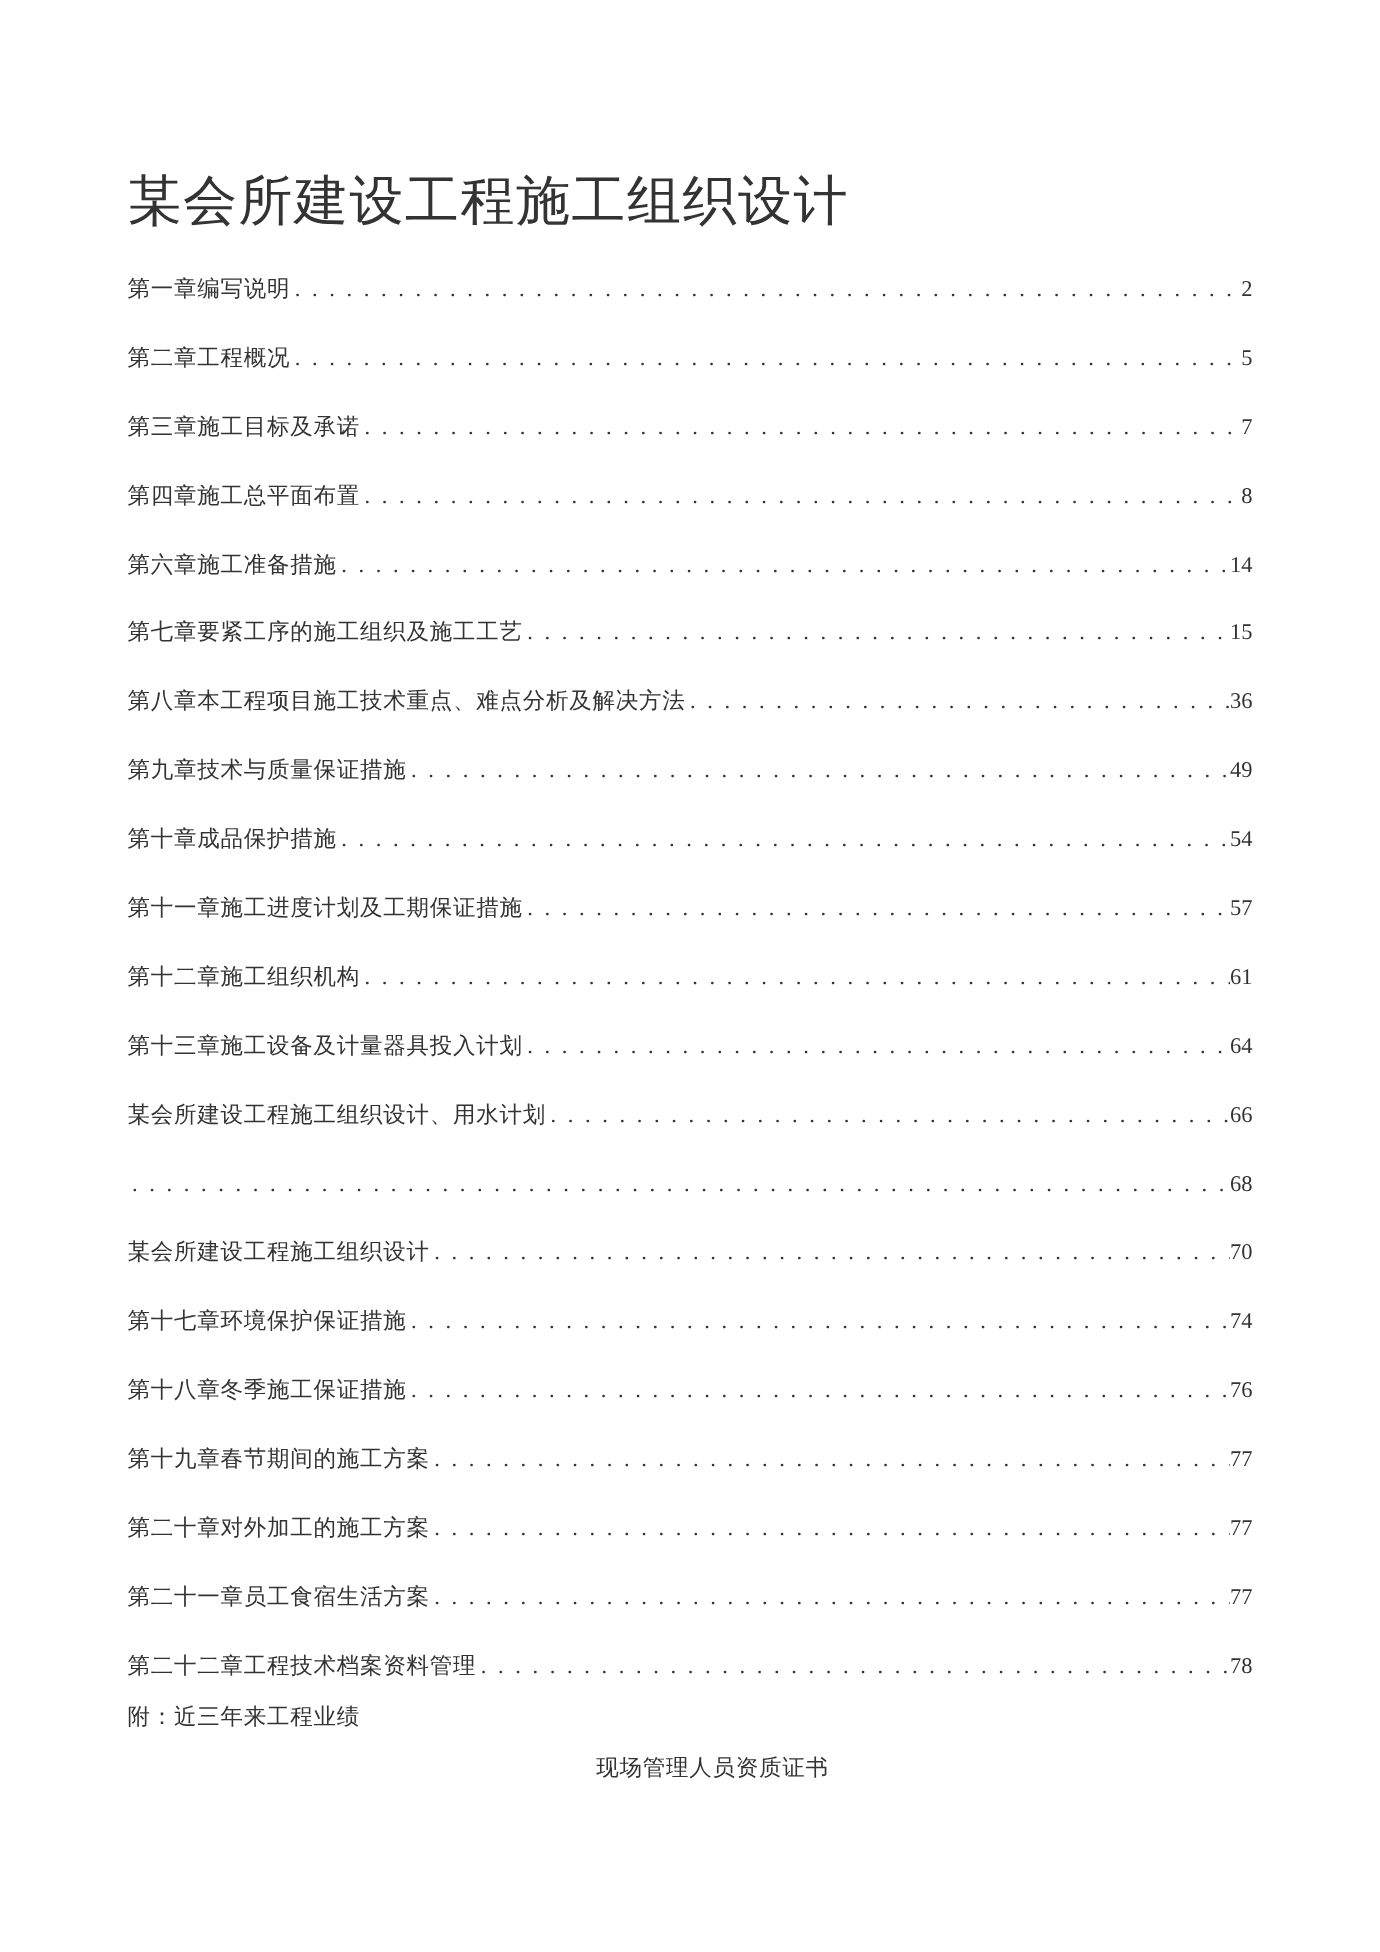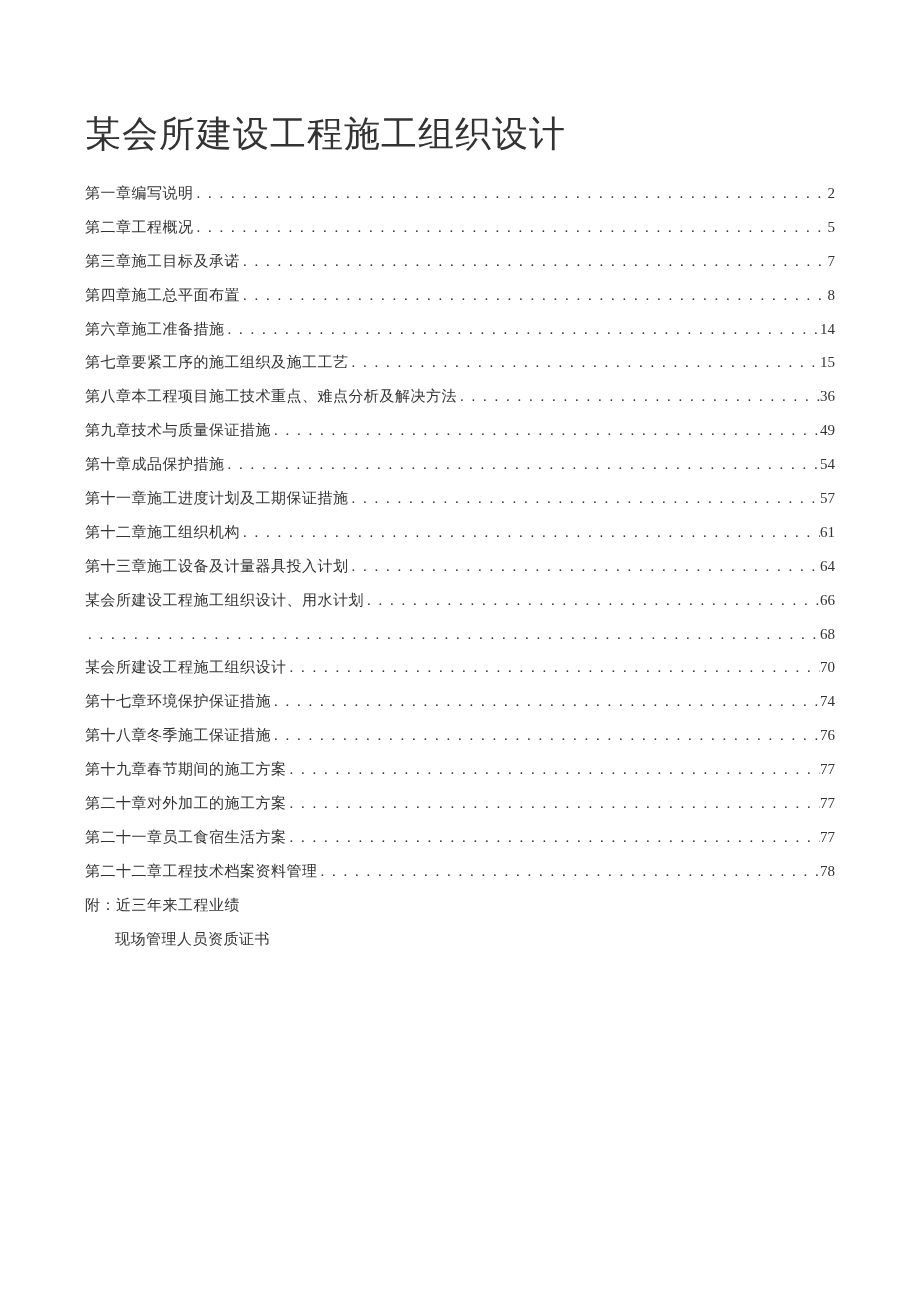--- a/index.html
+++ b/index.html
@@ -18,21 +18,21 @@
     .title {
       font-size: 36px;
       font-weight: normal;
       margin-bottom: 18px;
       font-family: "SimSun", "宋体", serif;
       letter-spacing: 1px;
     }
     .toc {
       display: flex;
       flex-direction: column;
-      gap: 0;
+      gap: 12px;
     }
     .toc-entry {
       display: flex;
       align-items: baseline;
       font-size: 15px;
       line-height: 2.26;
       white-space: nowrap;
     }
     .toc-label {
       flex-shrink: 0;
@@ -50,20 +50,21 @@
     .toc-page {
       flex-shrink: 0;
     }
     .appendix {
       font-size: 15px;
       line-height: 2.26;
       letter-spacing: 0.5px;
     }
     .appendix-indent {
       padding-left: 30px;
+      text-align: center;
     }
   </style>
 </head>
 <body>
 
 <h1 class="title">某会所建设工程施工组织设计</h1>
 
 <div class="toc" id="toc-container">
     <div class="toc-entry">
       <span class="toc-label">第一章编写说明</span>

